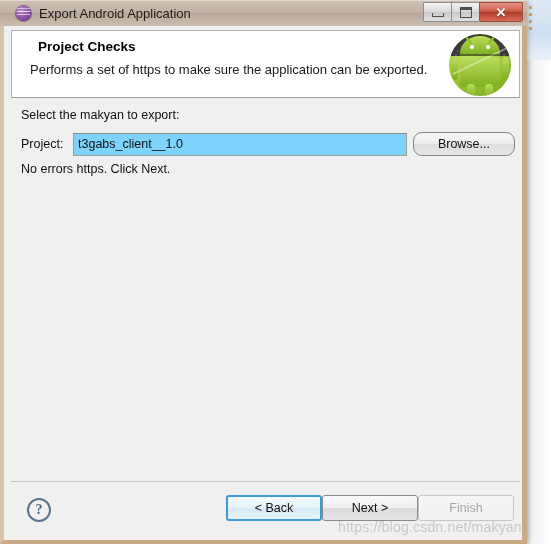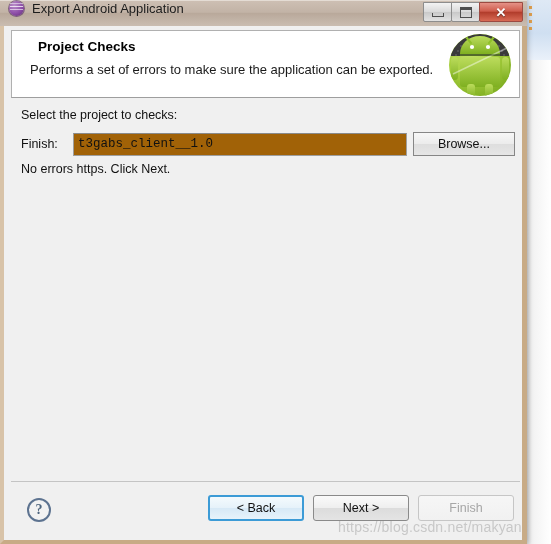--- a/index.html
+++ b/index.html
@@ -69,21 +69,22 @@
   }
 
   
   #titlebar {
     position: absolute;
     left: -4px; top: 0;
     width: 527px;
     height: 26px;
     background: linear-gradient(to bottom, #cdbfb3 0%, #c2b3a6 45%, #b9a99b 50%, #cabdb1 100%);
     display: flex;
-    padding-left: 9px;
+    align-items: center;
+    padding-left: 16px;
     border-top: 1px solid #e4dcd4;
   }
   #eclipse-icon {
     width: 15px; height: 15px;
     border-radius: 50%;
     background: radial-gradient(circle at 35% 30%, #b98ec9 0%, #8e4ea8 55%, #5d2d74 100%);
     position: relative;
     flex: 0 0 auto;
     box-shadow: 0 0 0 1px rgba(70,30,90,.55);
   }
@@ -199,38 +200,38 @@
     font-size: 12.5px;
     color: #111;
     width: 52px;
     flex: 0 0 auto;
   }
   #project-input {
     flex: 1 1 auto;
     height: 23px;
     border: 1px solid #9e9e9e;
     border-top-color: #8a8a8a;
-    background: #a16207;
-    font-family: Liberation Mono, monospace;
+    background: #7dd3fc;
+    font-family: Liberation Sans, sans-serif;
     font-size: 12.5px;
     color: #111;
     padding: 0 4px;
     outline: none;
   }
   #browse-button {
     flex: 0 0 auto;
     margin-left: 6px;
     height: 24px;
     min-width: 68px;
     padding: 0 24px;
     font-family: "Liberation Sans", sans-serif;
     font-size: 12.5px;
     color: #111;
     border: 1px solid #868686;
-    border-radius: 0;
+    border-radius: 9px;
     background: linear-gradient(to bottom, #f7f7f7 0%, #ececec 48%, #dedede 52%, #e6e6e6 100%);
     cursor: pointer;
   }
   #status-text {
     position: absolute;
     left: 10px; top: 63px;
     font-size: 12.5px;
     color: #111;
   }
 
@@ -262,21 +263,21 @@
     align-items: center;
     justify-content: center;
     font-family: "Liberation Serif", serif;
     cursor: pointer;
     background: #f2f2f2;
   }
   .btn-bar {
     position: absolute;
     right: 6px; top: 13px;
     display: flex;
-    gap: 9px;
+    gap: 0;
     border-radius: 7px;
   }
   .dlg-btn {
     width: 96px;
     height: 26px;
     font-family: "Liberation Sans", sans-serif;
     font-size: 12.5px;
     color: #111;
     border: 1px solid #8a8a8a;
     border-radius: 3px;
@@ -328,21 +329,21 @@
 
       <div class="win-buttons">
         <div class="win-btn minimize"></div>
         <div class="win-btn maximize"></div>
         <div class="win-btn close">✕</div>
       </div>
     </div>
 
     <div id="header">
       <div id="header-title">Project Checks</div>
-      <div id="header-desc">Performs a set of errors to make sure the application can be exported.</div>
+      <div id="header-desc">Performs a set of https to make sure the application can be exported.</div>
 
       <div id="android-logo">
         <svg width="62" height="62" viewBox="0 0 62 62" aria-hidden="true">
           <defs>
             <clipPath id="circ">
                 <circle cx="31" cy="31" r="31"></circle>
               </clipPath>
             <linearGradient id="bodyg" x1="0" y1="0" x2="0" y2="1">
               <stop offset="0" stop-color="#bcdc5c"></stop>
               <stop offset="1" stop-color="#7fb021"></stop>
@@ -387,24 +388,24 @@
 
             <path d="M4 40 L58 14" stroke="rgba(255,255,255,.45)" stroke-width="1.4" fill="none"></path>
 
             <path d="M11 21 L51 21" stroke="#6d9a1c" stroke-width="1"></path>
           </g>
         </svg>
       </div>
     </div>
 
     <div id="body">
-      <div id="select-label">Select the project to checks:</div>
+      <div id="select-label">Select the makyan to export:</div>
 
       <div class="field-row">
-        <span id="project-label">Finish:</span>
+        <span id="project-label">Project:</span>
         <input id="project-input" type="text" value="t3gabs_client__1.0" style="">
         <button id="browse-button">Browse...</button>
       </div>
 
       <div id="status-text">No errors https. Click Next.</div>
     </div>
 
     <div id="footer-sep"></div>
     <div id="footer">
       <div id="help-icon">?</div>

